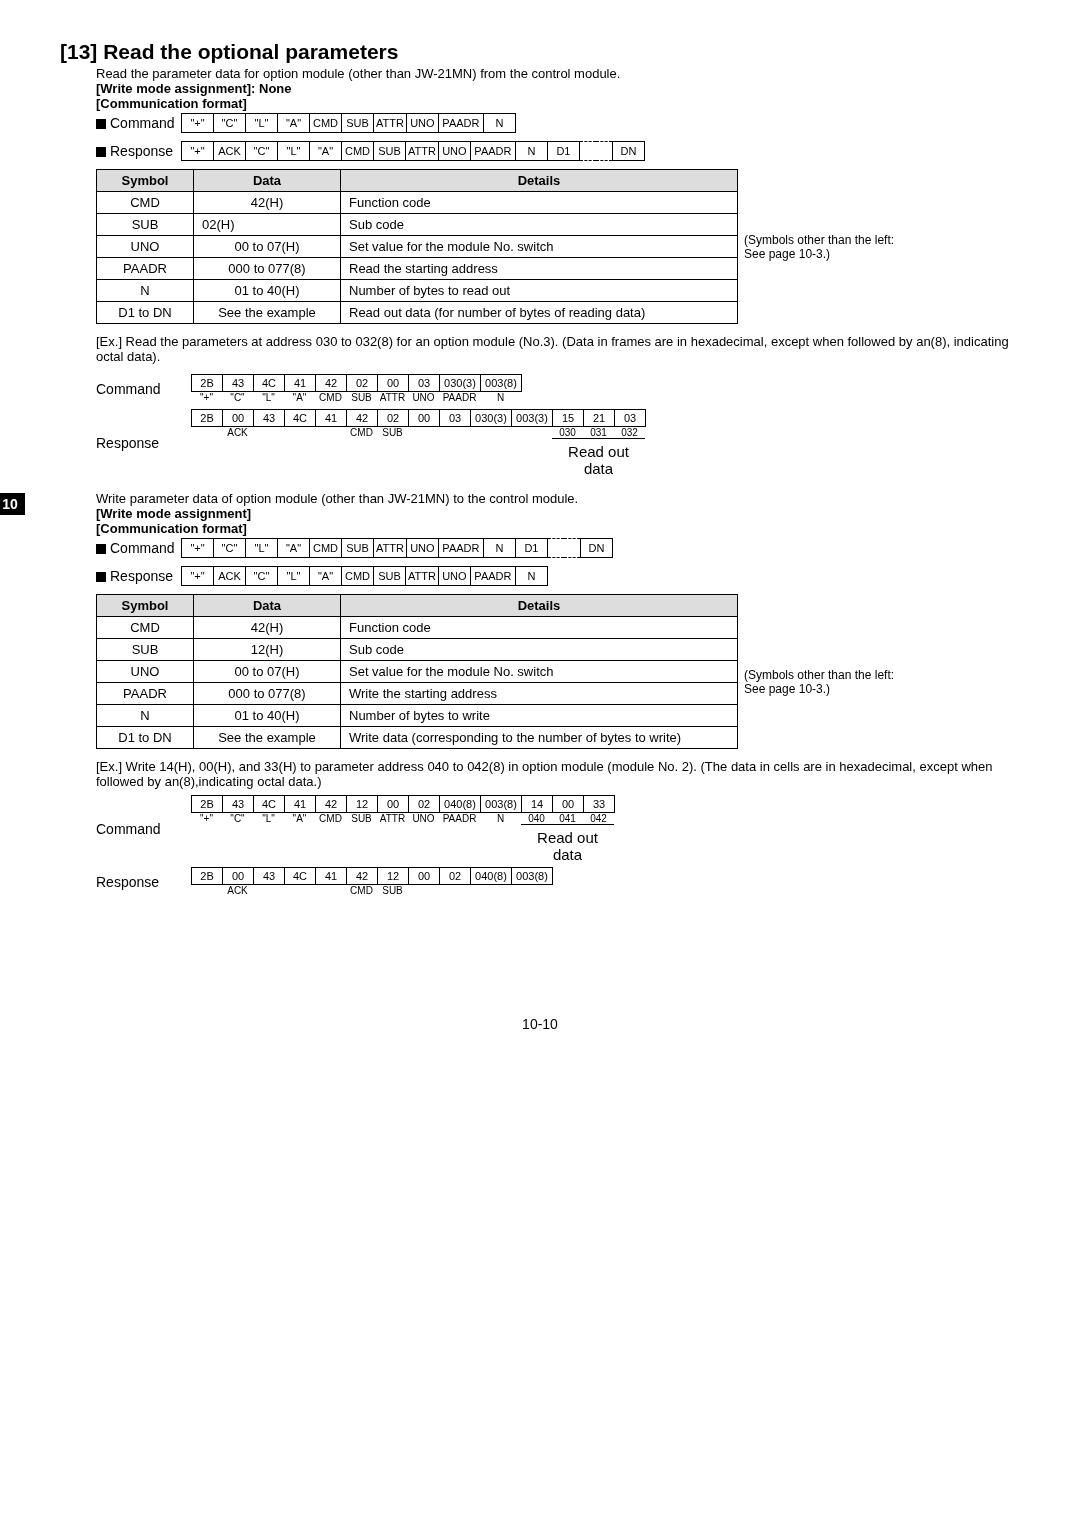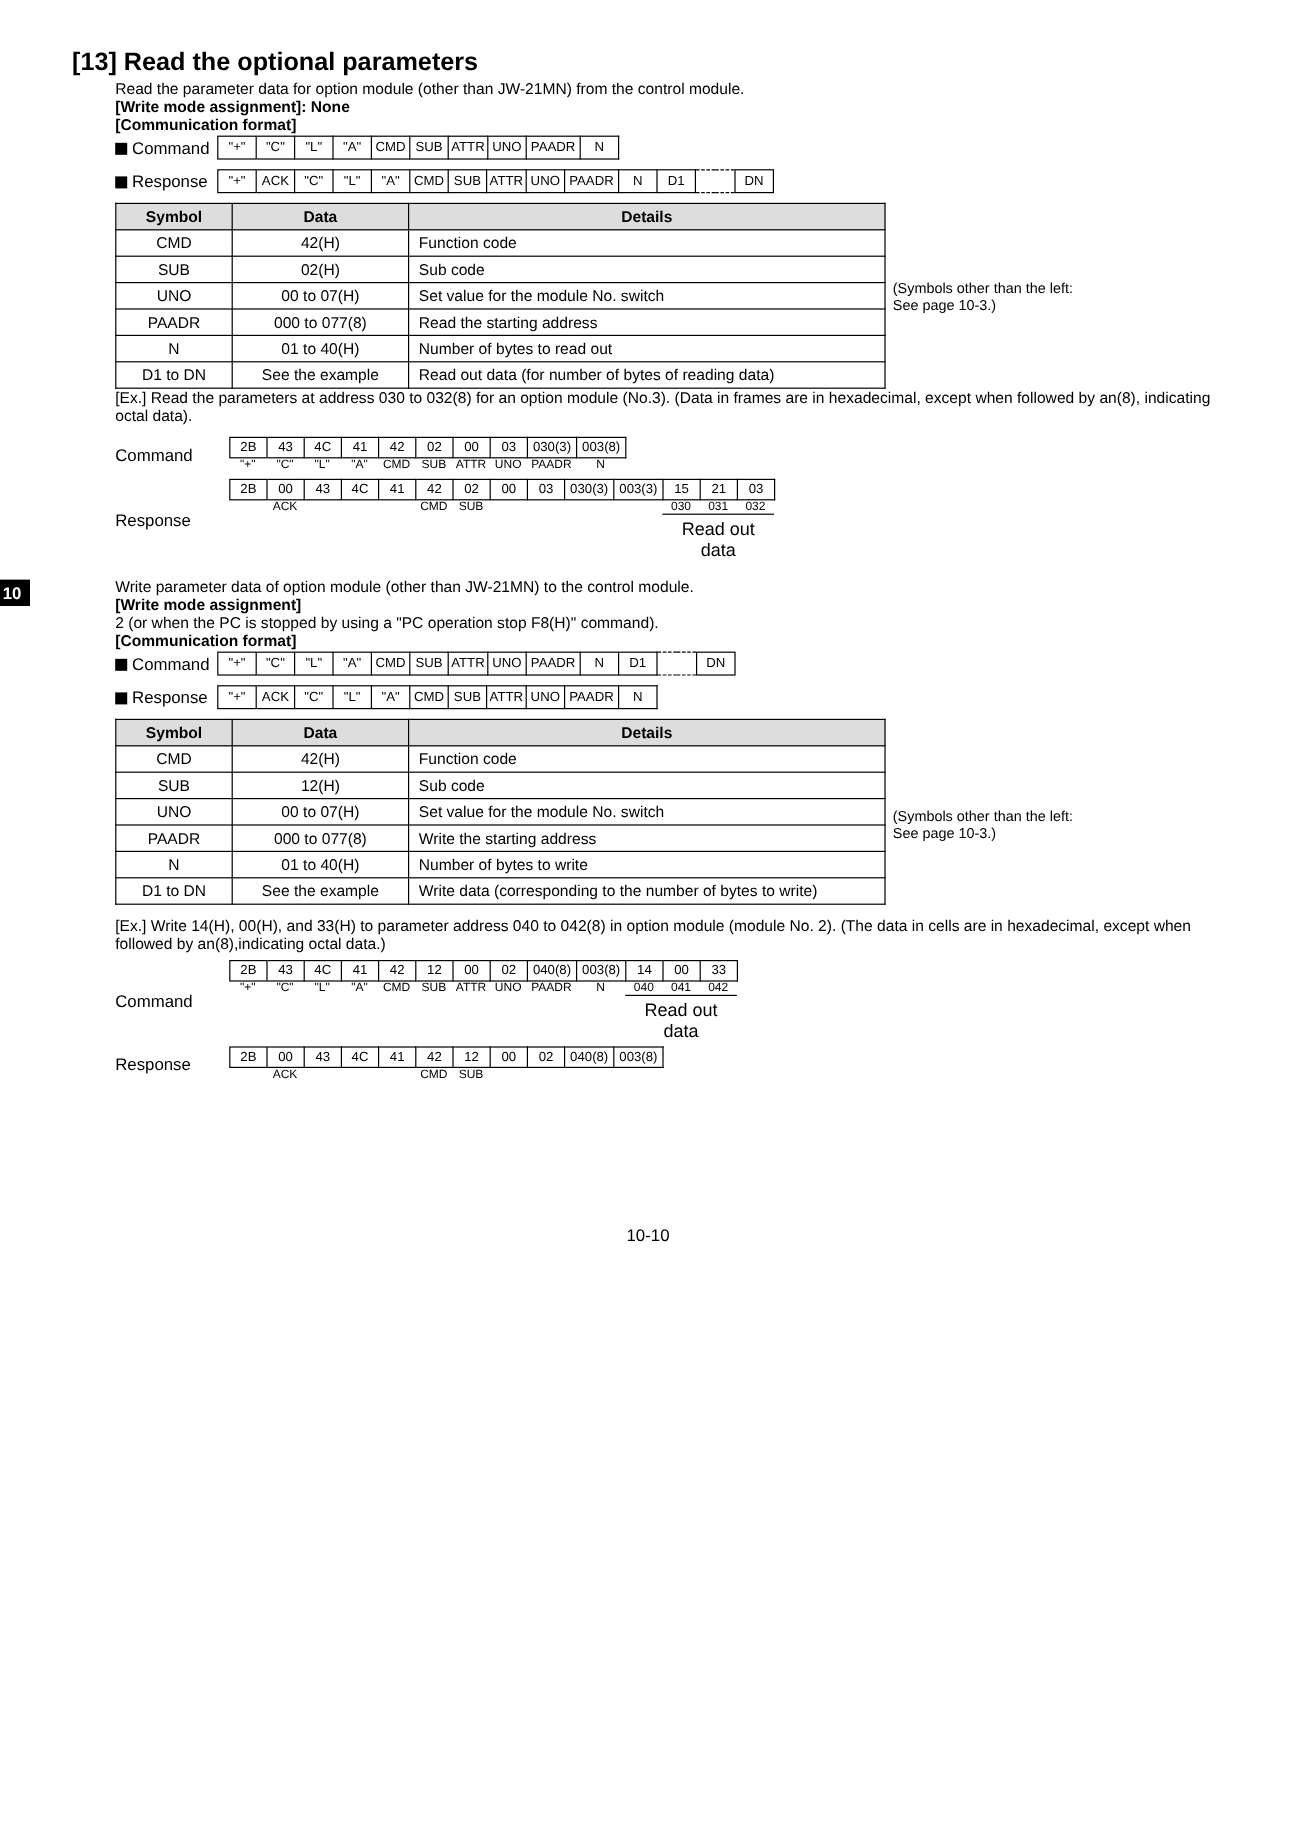--- a/index.html
+++ b/index.html
@@ -195,21 +195,21 @@
         <th style="width:130px">Data</th>
         <th style="width:380px">Details</th>
       </tr>
       <tr>
             <td>CMD</td>
             <td style="text-align:center">42(H)</td>
             <td>Function code</td>
           </tr>
       <tr>
             <td>SUB</td>
-            <td style="text-align:center">02(H)</td>
+            <td style="text-align:left">02(H)</td>
             <td>Sub code</td>
           </tr>
       <tr>
             <td>UNO</td>
             <td style="text-align:center">00 to 07(H)</td>
             <td>Set value for the module No. switch</td>
           </tr>
       <tr>
             <td>PAADR</td>
             <td style="text-align:center">000 to 077(8)</td>
@@ -223,21 +223,21 @@
       <tr>
             <td>D1 to DN</td>
             <td style="text-align:center">See the example</td>
             <td>Read out data (for number of bytes of reading data)</td>
           </tr>
     </tbody>
       </table>
     <div class="side-note" style="margin-left:6px; margin-top:70px;">(Symbols other than the left: See page 10-3.)</div>
   </div>
 
-  <div style="margin-top:0;">[Ex.] Read the parameters at address 030 to 032(8) for an option module (No.3). (Data in frames are in hexadecimal, except when followed by an(8), indicating octal data).</div>
+  <div style="margin-top:10px;">[Ex.] Read the parameters at address 030 to 032(8) for an option module (No.3). (Data in frames are in hexadecimal, except when followed by an(8), indicating octal data).</div>
 
   <div class="format-row" style="margin-top:10px;">
     <div class="format-label" style="width:95px;font-size:14px;">Command</div>
     <div>
       <div class="example-cells">
         <div class="excell">2B</div>
         <div class="excell">43</div>
         <div class="excell">4C</div>
         <div class="excell">41</div>
         <div class="excell">42</div>
@@ -304,21 +304,20 @@
     </div>
   </div>
 </div>
 
 <h2 style="margin-top:14px;text-decoration:underline;" class="page-badge">
   <span class="badge">10</span>
 </h2>
 <div class="indent">
   <div>Write parameter data of option module (other than JW-21MN) to the control module.</div>
   <div class="bold">[Write mode assignment]</div>
-  <div>2 (or when the PC is stopped by using a "PC operation stop F8(H)" command).</div>
   <div class="bold">[Communication format]</div>
 
   <div class="format-row">
     <div class="format-label"><span class="bullet-sq"></span><span>Command</span></div>
     <div class="cells">
       <div class="cell">"+"</div>
       <div class="cell">"C"</div>
       <div class="cell">"L"</div>
       <div class="cell">"A"</div>
       <div class="cell">CMD</div>

